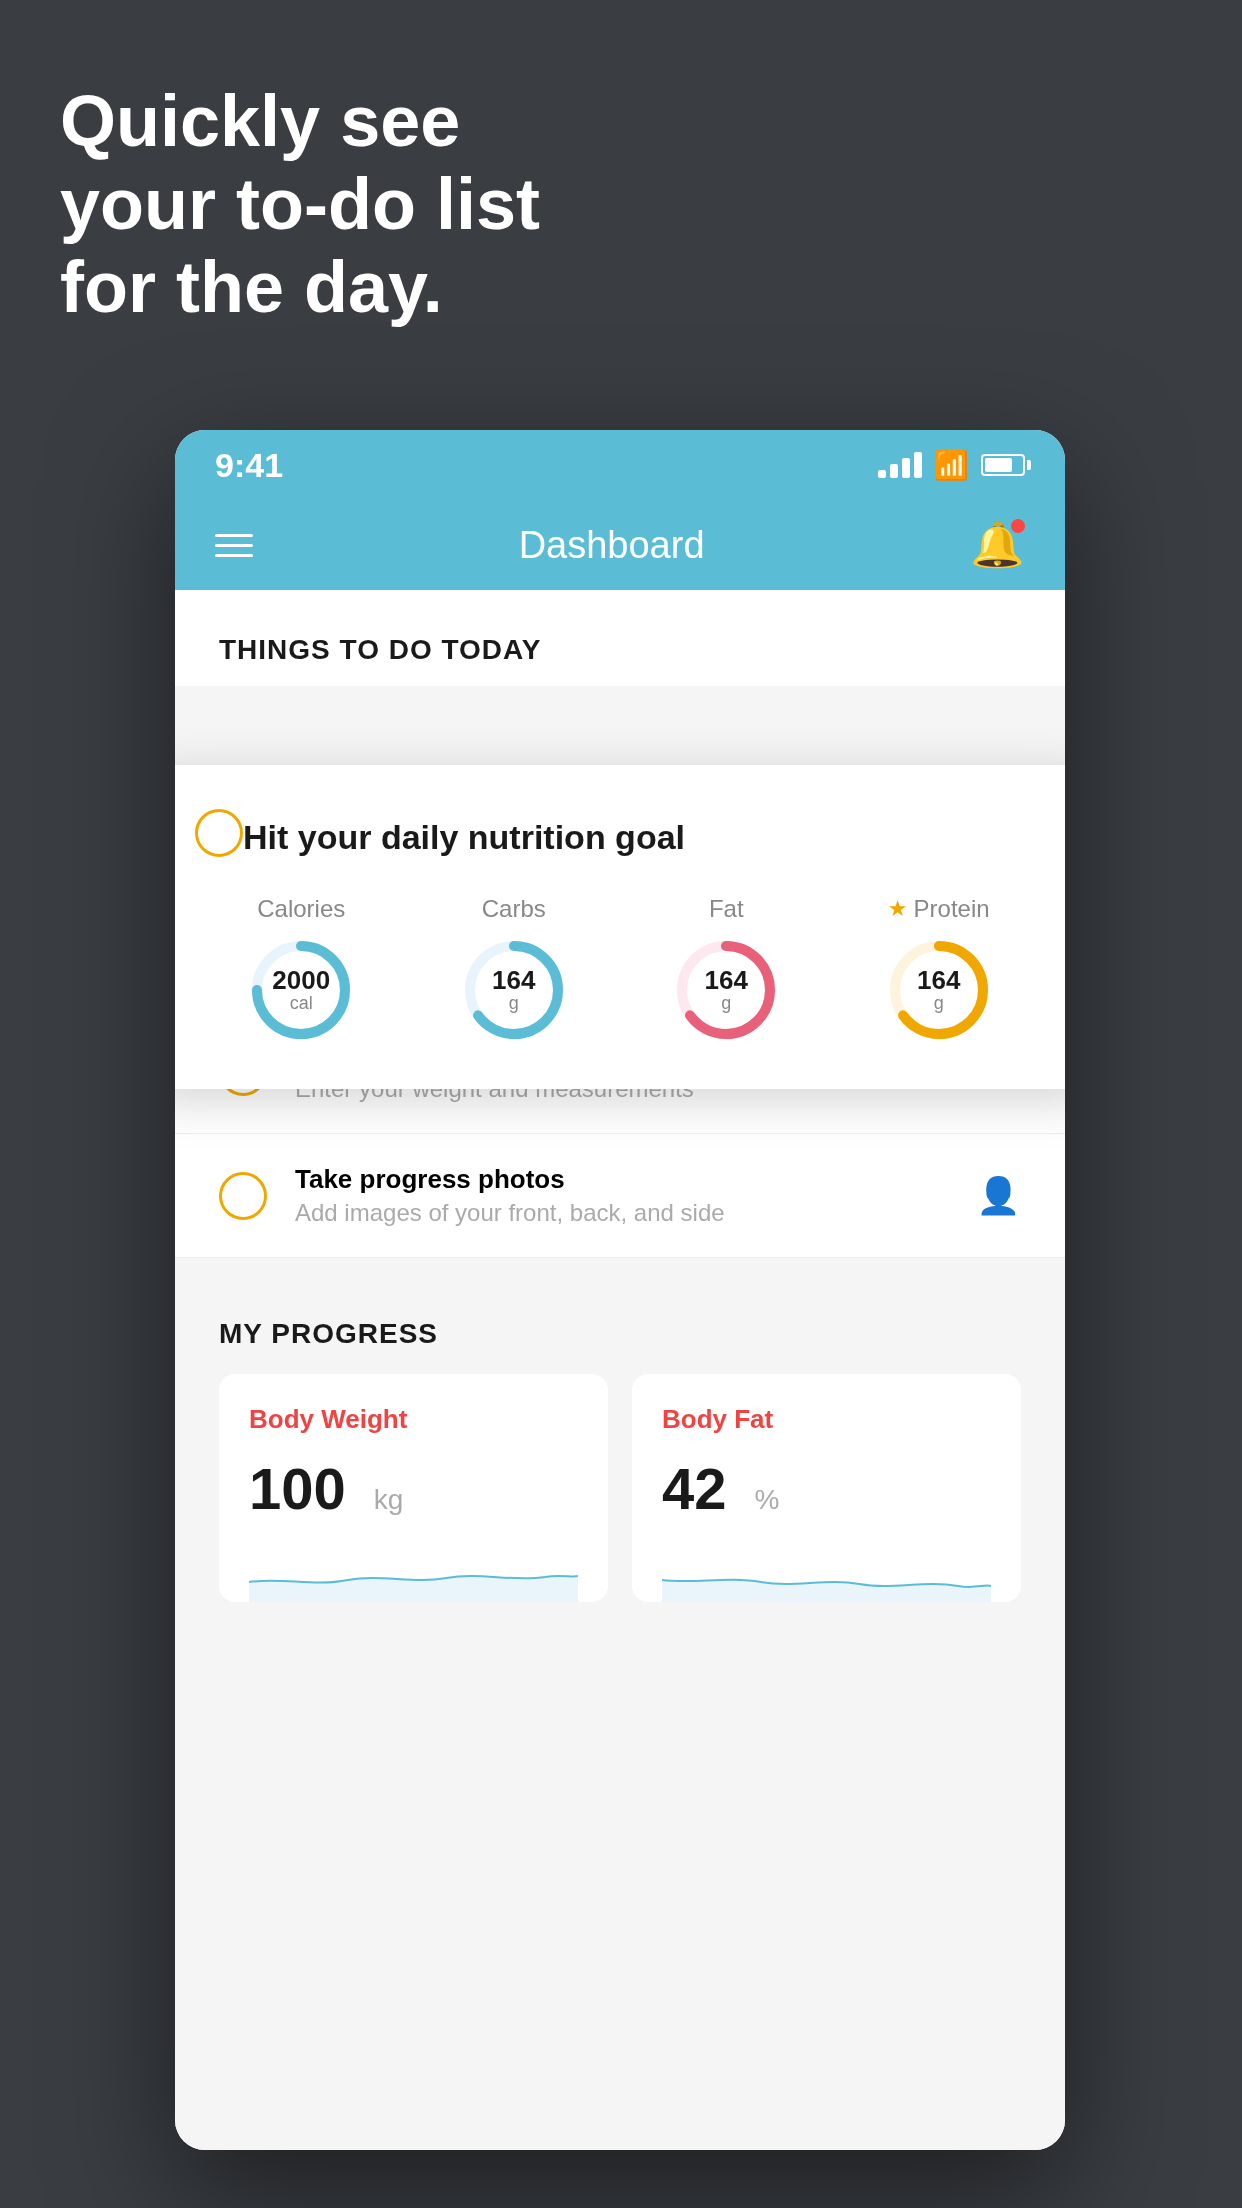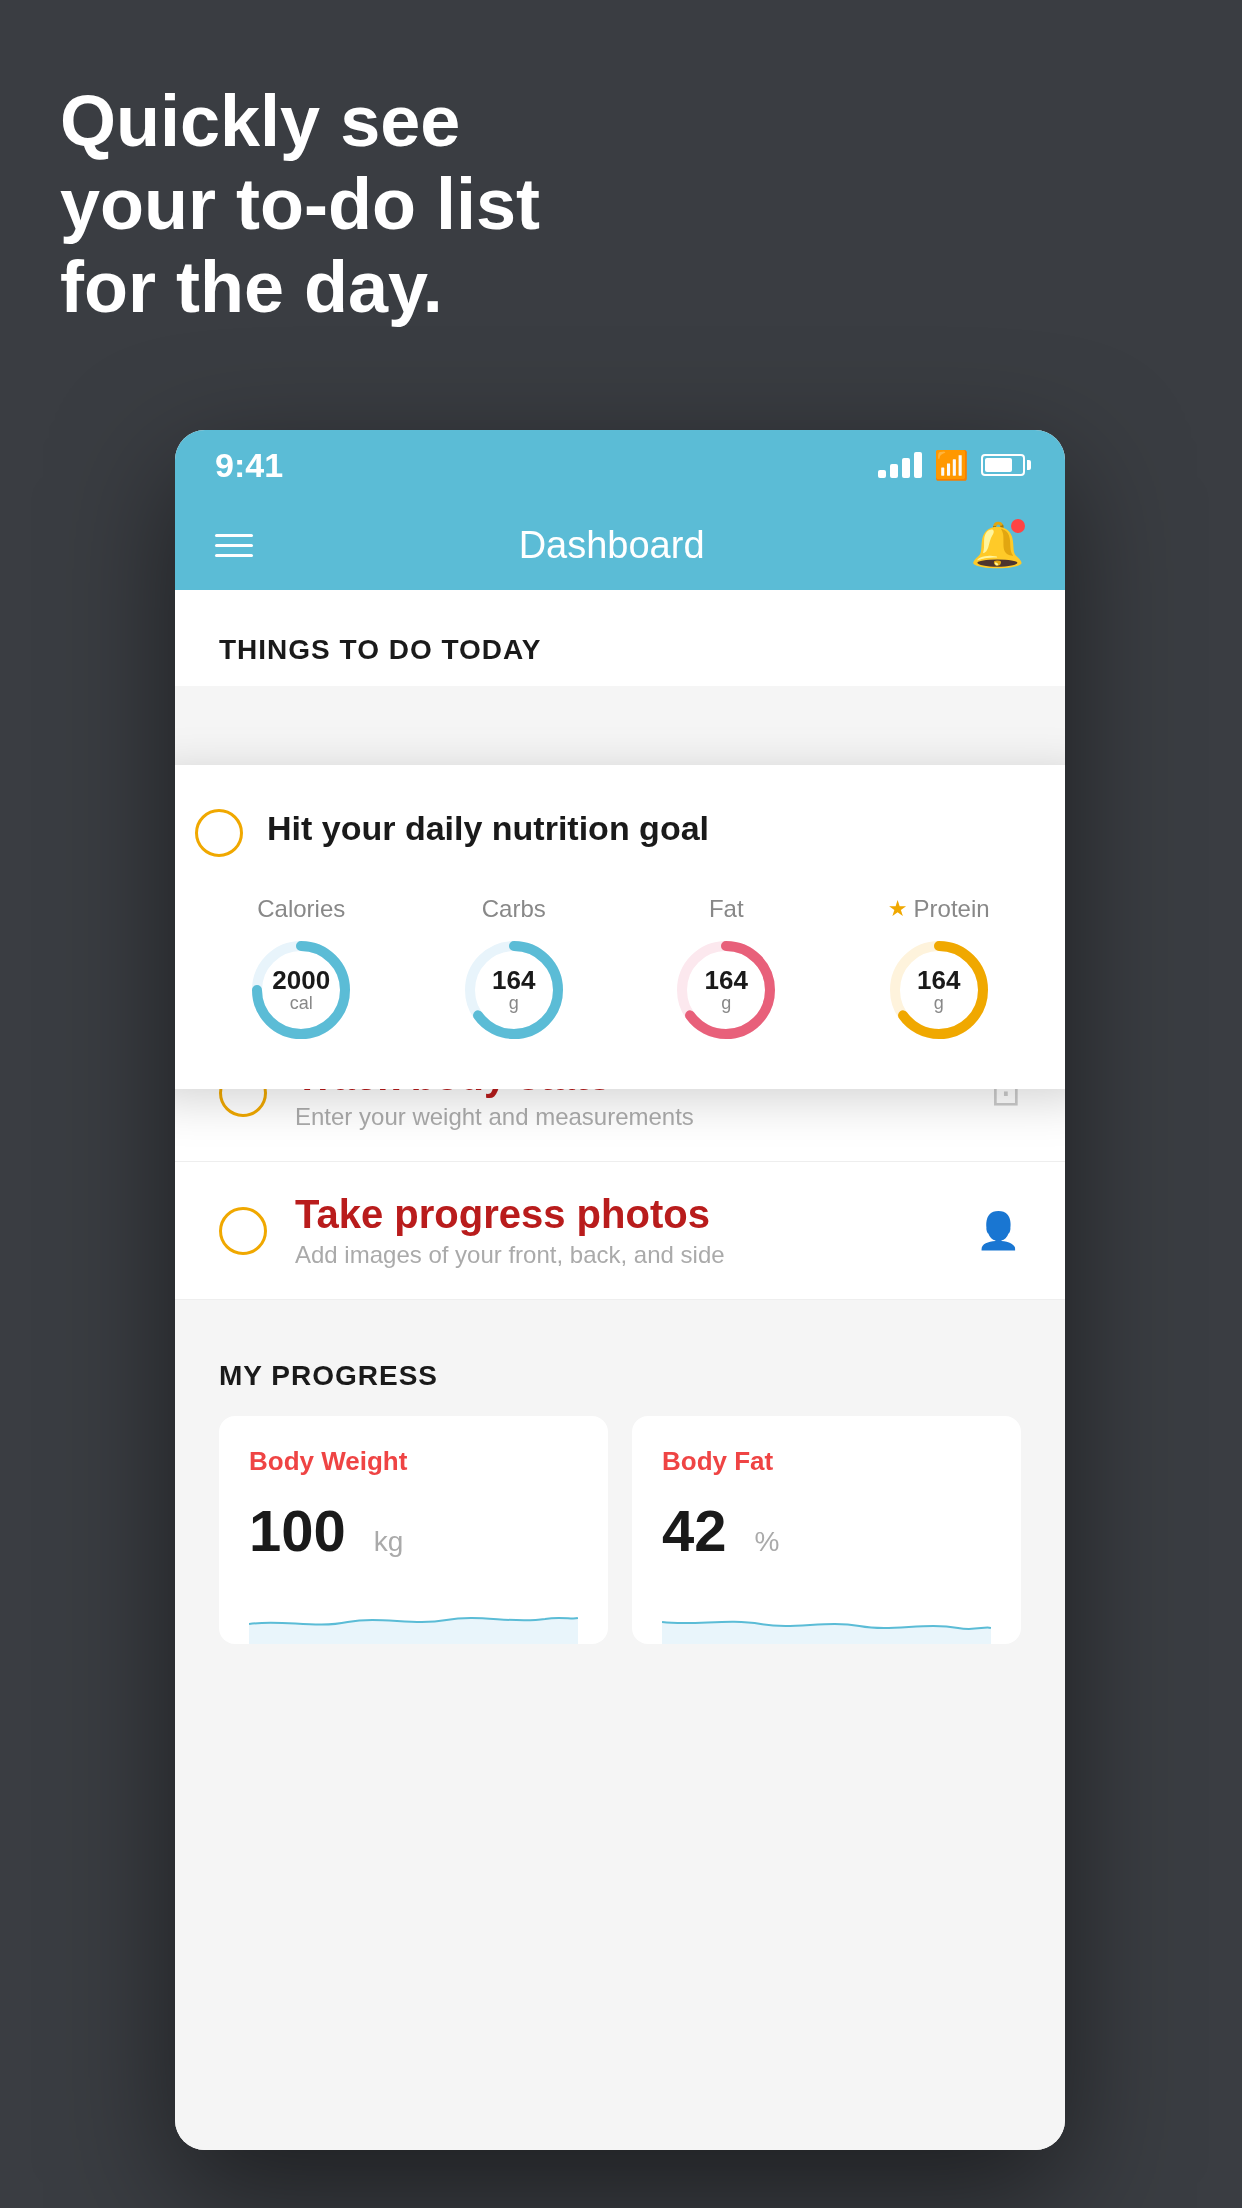--- a/index.html
+++ b/index.html
@@ -160,22 +160,21 @@
       left: -30px;
       width: 950px;
       background: #ffffff;
       border-radius: 20px;
       padding: 44px 50px;
       box-shadow: 0 10px 50px rgba(0,0,0,0.18);
       z-index: 10;
     }
     .card-title-row {
       display: flex;
-      align-items: flex-start;
-      gap: 24px;
+      align-items: flex-end;
       margin-bottom: 38px;
     }
     .circle-checkbox {
       width: 48px;
       height: 48px;
       border-radius: 50%;
       border: 3px solid #f0a800;
       flex-shrink: 0;
     }
     .circle-checkbox.green {
@@ -252,23 +251,23 @@
       display: flex;
       align-items: center;
       padding: 30px 44px;
       border-bottom: 1px solid #eeeeee;
       gap: 28px;
     }
     .todo-item-content {
       flex: 1;
     }
     .todo-item-title {
-      font-size: 40px;
+      font-size: 26px;
       font-weight: 600;
-      color: #b91c1c;
+      color: #000000;
     }
     .todo-item-subtitle {
       font-size: 24px;
       color: #aaaaaa;
       margin-top: 4px;
     }
     .todo-icon {
       color: #cccccc;
       font-size: 36px;
     }

